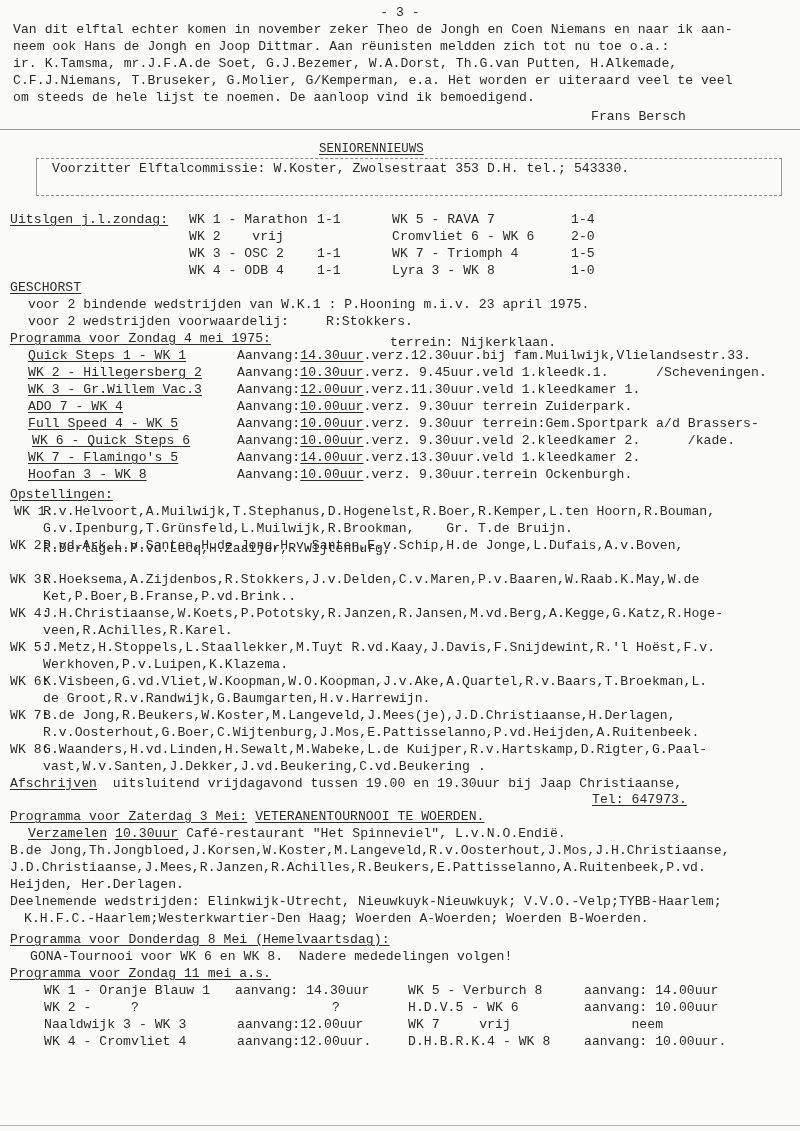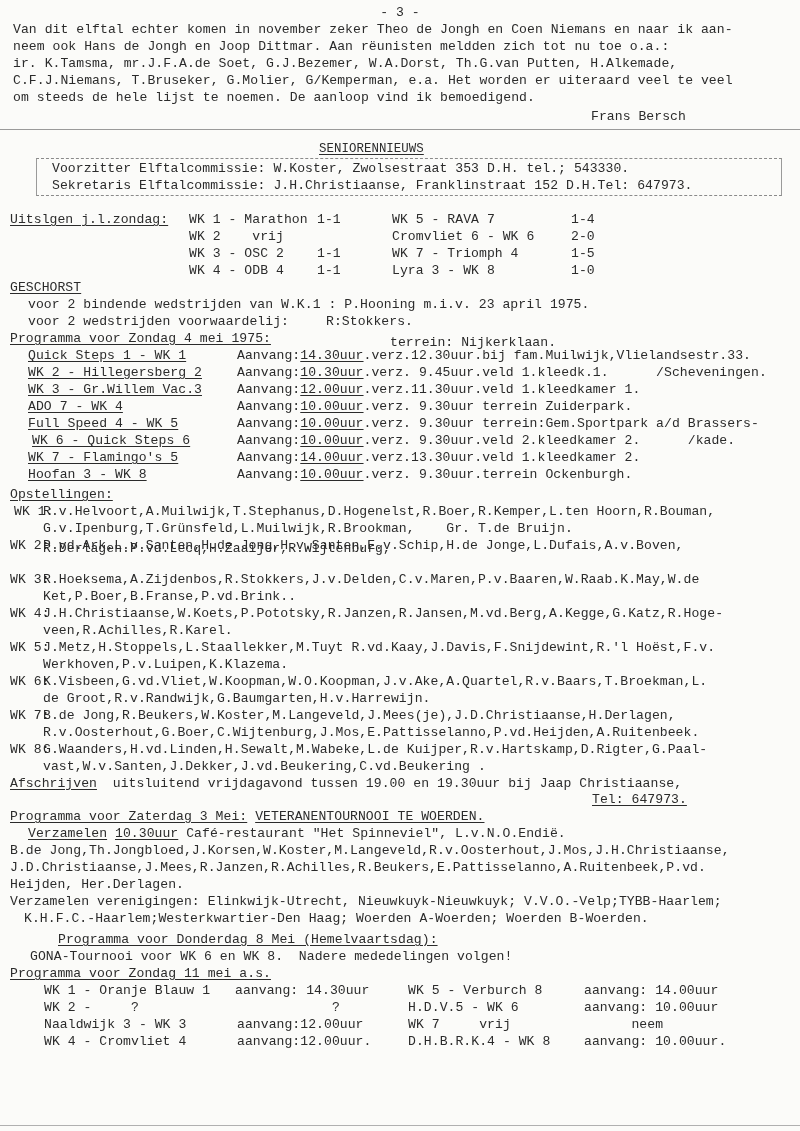--- a/index.html
+++ b/index.html
@@ -33,21 +33,20 @@
     <div class="ln" style="left:13px;top:89px;">om steeds de hele lijst te noemen. De aanloop vind ik bemoedigend.</div>
     <div class="ln" style="left:591px;top:108px;">Frans Bersch</div>
   </div>
 
   <div class="hr" style="left:0;width:800px;top:129px;"></div>
 
   <div class="ln u" style="left:319px;top:141px;font-size:12.4px;">SENIORENNIEUWS</div>
 
   <div class="box" style="left:36px;top:158px;width:744px;height:36px;"></div>
   <div class="ln" style="left:52px;top:160px;">Voorzitter Elftalcommissie: W.Koster, Zwolsestraat 353 D.H. tel.; 543330.</div>
-  <div class="ln" style="left:52px;top:177px;">Sekretaris Elftalcommissie: J.H.Christiaanse, Franklinstraat 152 D.H.Tel: 647973.</div>
 
   <div>
     <div class="ln u" style="left:10px;top:211px;">Uitslgen j.l.zondag:</div>
     <div class="ln" style="left:189px;top:211px;">WK 1 - Marathon</div>
     <div class="ln" style="left:317px;top:211px;">1-1</div>
     <div class="ln" style="left:189px;top:228px;text-align:right;">WK 2    vrij</div>
     <div class="ln" style="left:317px;top:228px;"></div>
     <div class="ln" style="left:189px;top:245px;">WK 3 - OSC 2</div>
     <div class="ln" style="left:317px;top:245px;">1-1</div>
     <div class="ln" style="left:189px;top:262px;">WK 4 - ODB 4</div>
@@ -139,26 +138,26 @@
     <div class="ln" style="left:10px;top:775px;"><span class="u">Afschrijven</span><span>  uitsluitend vrijdagavond tussen 19.00 en 19.30uur bij Jaap Christiaanse,</span></div>
     <div class="ln u" style="left:592px;top:791px;">Tel: 647973.</div>
   </div>
 
   <div>
     <div class="ln" style="left:10px;top:808px;"><span class="u">Programma voor Zaterdag 3 Mei:</span> <span class="u">VETERANENTOURNOOI TE WOERDEN.</span></div>
     <div class="ln" style="left:28px;top:825px;"><span class="u">Verzamelen</span> <span class="u">10.30uur</span><span> Café-restaurant "Het Spinneviel", L.v.N.O.Endië.</span></div>
     <div class="ln" style="left:10px;top:842px;">B.de Jong,Th.Jongbloed,J.Korsen,W.Koster,M.Langeveld,R.v.Oosterhout,J.Mos,J.H.Christiaanse,</div>
     <div class="ln" style="left:10px;top:859px;">J.D.Christiaanse,J.Mees,R.Janzen,R.Achilles,R.Beukers,E.Pattisselanno,A.Ruitenbeek,P.vd.</div>
     <div class="ln" style="left:10px;top:876px;">Heijden, Her.Derlagen.</div>
-    <div class="ln" style="left:10px;top:893px;">Verzamelen verenigingen: Elinkwijk-Utrecht, Nieuwkuyk-Nieuwkuyk; V.V.O.-Velp;TYBB-Haarlem;</div>
+    <div class="ln" style="left:10px;top:893px;">Deelnemende wedstrijden: Elinkwijk-Utrecht, Nieuwkuyk-Nieuwkuyk; V.V.O.-Velp;TYBB-Haarlem;</div>
     <div class="ln" style="left:24px;top:910px;">K.H.F.C.-Haarlem;Westerkwartier-Den Haag; Woerden A-Woerden; Woerden B-Woerden.</div>
   </div>
 
   <div>
-    <div class="ln u" style="left:10px;top:931px;margin-left:48px;">Programma voor Donderdag 8 Mei (Hemelvaartsdag):</div>
+    <div class="ln u" style="left:10px;top:931px;">Programma voor Donderdag 8 Mei (Hemelvaartsdag):</div>
     <div class="ln" style="left:30px;top:948px;">GONA-Tournooi voor WK 6 en WK 8.  Nadere mededelingen volgen!</div>
   </div>
 
   <div>
     <div class="ln u" style="left:10px;top:965px;">Programma voor Zondag 11 mei a.s.</div>
 
     <div class="ln" style="left:44px;top:982px;">WK 1 - Oranje Blauw 1</div>
     <div class="ln" style="left:235px;top:982px;">aanvang: 14.30uur</div>
     <div class="ln" style="left:44px;top:999px;">WK 2 -     ?</div>
     <div class="ln" style="left:237px;top:999px;">            ?</div>

